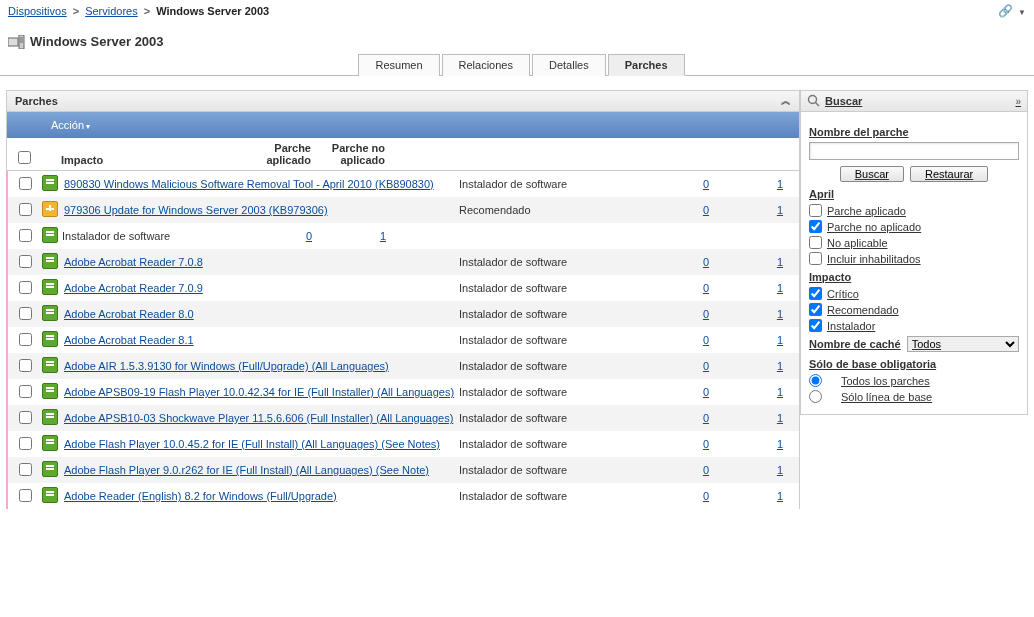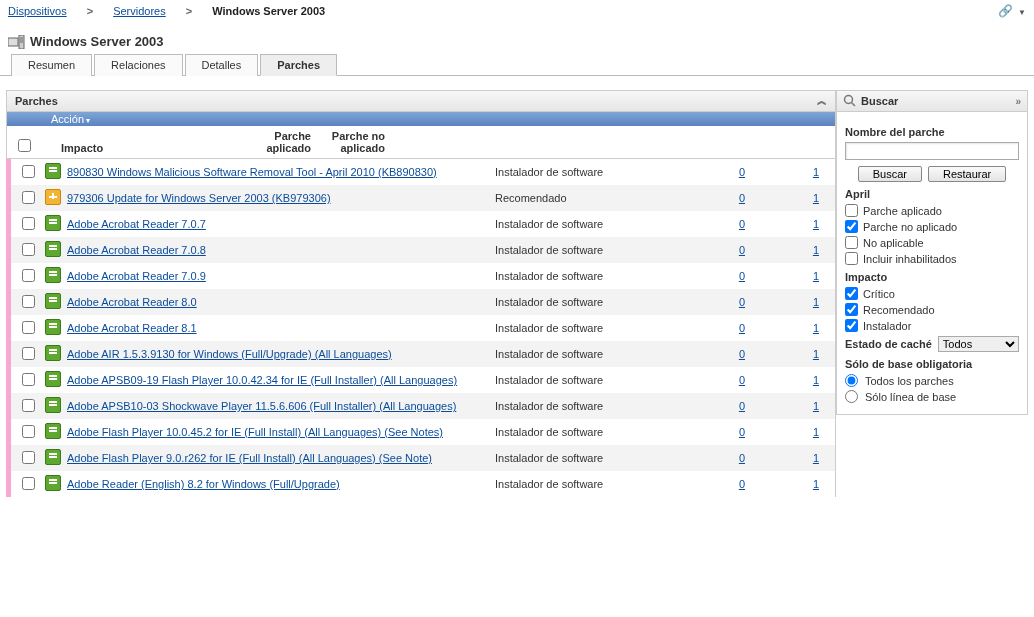--- a/index.html
+++ b/index.html
@@ -1,54 +1,54 @@
 <!DOCTYPE html>
 <html><head>
 <meta charset="utf-8">
 <style>
 * { box-sizing: border-box; margin: 0; padding: 0; }
 body { font-family: Verdana, Arial, sans-serif; font-size: 11px; color: #333; background: #fff; width: 1034px; }
 a { color: #0a4c9b; text-decoration: underline; cursor: pointer; }
 
 .topbar { display: flex; justify-content: space-between; align-items: center; padding: 4px 8px; }
-.breadcrumb { display: flex; align-items: center; gap: 20px; font-size: 11px; }
+.breadcrumb { display: flex; align-items: center; gap: 6px; font-size: 11px; }
 .breadcrumb .sep { color: #666; font-weight: bold; }
 .breadcrumb .current { font-weight: bold; color: #222; }
 .link-icon { color: #555; font-size: 12px; }
 .caret-down { font-size: 8px; color: #555; margin-left: 2px; }
 
 .page-title { display: flex; align-items: center; gap: 6px; padding: 12px 8px 4px; }
 .page-title .icon { width: 16px; height: 14px; display: inline-block; }
 .page-title h1 { font-size: 13px; font-weight: bold; }
 
-.tabs { display: flex; border-bottom: 1px solid #bbb; padding-left: 11px; gap: 0; }
+.tabs { display: flex; border-bottom: 1px solid #bbb; padding-left: 11px; gap: 0; justify-content: center; }
 .tab { padding: 4px 16px; font-size: 11px; border: 1px solid #bbb; border-bottom: none; background: #fafafa; margin-right: 2px; cursor: pointer; position: relative; top: 1px; }
 .tab.active { background: #eee; font-weight: bold; border-bottom: 1px solid #eee; }
 
 .main-area { display: flex; padding: 4px 6px 0; gap: 0; }
 .left-col { flex: 1; }
-.right-col { width: 192px; }
+.right-col { width: 228px; text-decoration: underline; }
 
 .section-header { background: linear-gradient(#f7f7f7, #e6e6e6); border: 1px solid #ccc; padding: 3px 8px; font-weight: bold; font-size: 11px; display: flex; justify-content: space-between; align-items: center; }
 .section-header .collapse-icon { color: #777; cursor: pointer; font-size: 10px; }
 
-.action-bar { background: linear-gradient(#7fa5d6, #5a84c0); color: #fff; padding: 1px 8px; font-size: 11px; display: flex; align-items: center; border-left: 1px solid #ccc; border-right: 1px solid #ccc; }
+.action-bar { background: linear-gradient(#7fa5d6, #5a84c0); color: #fff; padding: 7px 8px; font-size: 11px; display: flex; align-items: center; border-left: 1px solid #ccc; border-right: 1px solid #ccc; }
 .action-bar .action-link { color: #fff; text-decoration: none; cursor: pointer; margin-left: 18px; }
 .action-bar .caret { font-size: 8px; margin-left: 2px; }
 
 .table-head { display: flex; background: #fff; border: 1px solid #ccc; border-top: none; padding: 4px 0; font-size: 11px; font-weight: bold; align-items: flex-end; }
 .col-check { width: 34px; text-align: center; }
 .col-icon { width: 20px; }
 .col-name { flex: 1; padding-left: 2px; }
 .col-impacto { width: 180px; }
 .col-applied { width: 80px; text-align: right; padding-right: 10px; }
 .col-notapplied { width: 80px; text-align: right; padding-right: 16px; }
 .sort-arrow { font-size: 8px; margin-left: 3px; }
 
-.rows { border-left: 5px solid #f9a8d4; border-right: 1px solid #ccc; }
+.rows { border-left: 2px solid #f9a8d4; border-right: 1px solid #ccc; }
 .row { display: flex; align-items: center; padding: 4px 0; font-size: 11px; }
 .row:nth-child(even) { background: #f3f3f3; }
 .row .col-check input { margin: 0; }
 .row .col-name a { color: #0a4c9b; }
 .row .col-applied a, .row .col-notapplied a { color: #0a4c9b; }
 .patch-icon { width: 16px; height: 16px; display: inline-block; background: #5fa82f; border: 1px solid #3d7a1a; border-radius: 2px; position: relative; }
 .patch-icon::after { content: ""; position: absolute; left: 3px; top: 6px; width: 8px; height: 2px; background: #fff; box-shadow: 0 -3px 0 #fff; }
 .patch-icon.rec { background: #f2b431; border-color: #c98a12; }
 .patch-icon.rec::after { box-shadow: none; height: 6px; width: 2px; left: 6px; top: 3px; }
 .patch-icon.rec::before { content:""; position:absolute; left:3px; top:6px; width:8px; height:2px; background:#fff; }
@@ -60,21 +60,21 @@
 
 .sidebar-body { border: 1px solid #ccc; border-top: none; padding: 8px; font-size: 11px; }
 .sidebar-body h4 { font-size: 11px; font-weight: bold; margin: 6px 0 4px; }
 .sidebar-body input[type=text] { width: 100%; border: 1px solid #aaa; padding: 2px; font-size: 11px; margin-bottom: 6px; box-shadow: inset 1px 1px 2px rgba(0,0,0,0.1); }
 .btn-row { display: flex; gap: 6px; margin-bottom: 6px; justify-content: center; }
 .btn { background: linear-gradient(#fafafa,#e4e4e4); border: 1px solid #888; padding: 1px 14px; font-size: 11px; cursor: pointer; border-radius: 2px; }
 .chk-row { display: flex; align-items: center; gap: 5px; margin: 3px 0; }
 .sel-row { display: flex; align-items: center; gap: 6px; margin: 4px 0; }
 .sel-row label { font-weight: bold; }
 .sel-row select { flex: 1; font-size: 11px; border: 1px solid #aaa; }
-.radio-row { display: flex; align-items: center; gap: 7px; margin: 3px 0; }
+.radio-row { display: flex; align-items: center; gap: 19px; margin: 3px 0; }
 
 .server-svg { display:inline-block; }
 </style>
 </head>
 <body>
 
 <div class="topbar">
   <div class="breadcrumb">
     <a>Dispositivos</a>
     <span class="sep">&gt;</span>
@@ -142,21 +142,20 @@
           <div class="col-check"><input type="checkbox" style=""></div>
           <div class="col-icon"><span class="patch-icon rec"></span></div>
           <div class="col-name"><a>979306 Update for Windows Server 2003 (KB979306)</a></div>
           <div class="col-impacto">Recomendado</div>
           <div class="col-applied"><a>0</a></div>
           <div class="col-notapplied"><a>1</a></div>
         </div>
         <div class="row">
           <div class="col-check"><input type="checkbox" style=""></div>
           <div class="col-icon"><span class="patch-icon "></span></div>
-          <div class="col-name"><a>Adobe Acrobat Reader 7.0.7</a></div>
           <div class="col-impacto">Instalador de software</div>
           <div class="col-applied"><a>0</a></div>
           <div class="col-notapplied"><a>1</a></div>
         </div>
         <div class="row">
           <div class="col-check"><input type="checkbox" style=""></div>
           <div class="col-icon"><span class="patch-icon "></span></div>
           <div class="col-name"><a>Adobe Acrobat Reader 7.0.8</a></div>
           <div class="col-impacto">Instalador de software</div>
           <div class="col-applied"><a>0</a></div>
@@ -286,21 +285,21 @@
             <input type="checkbox" checked="" style="">
             <span>Recomendado</span>
           </div>
           <div class="chk-row">
             <input type="checkbox" checked="" style="">
             <span>Instalador</span>
           </div>
         </div>
 
       <div class="sel-row">
-        <label>Estado de caché</label>
+        <label>Nombre de caché</label>
         <select><option>Todos</option></select>
       </div>
 
       <h4>Sólo de base obligatoria</h4>
       <div id="baseline-list">
           <div class="radio-row">
             <input type="radio" name="baseline" checked="" style="">
             <span>Todos los parches</span>
           </div>
           <div class="radio-row">

